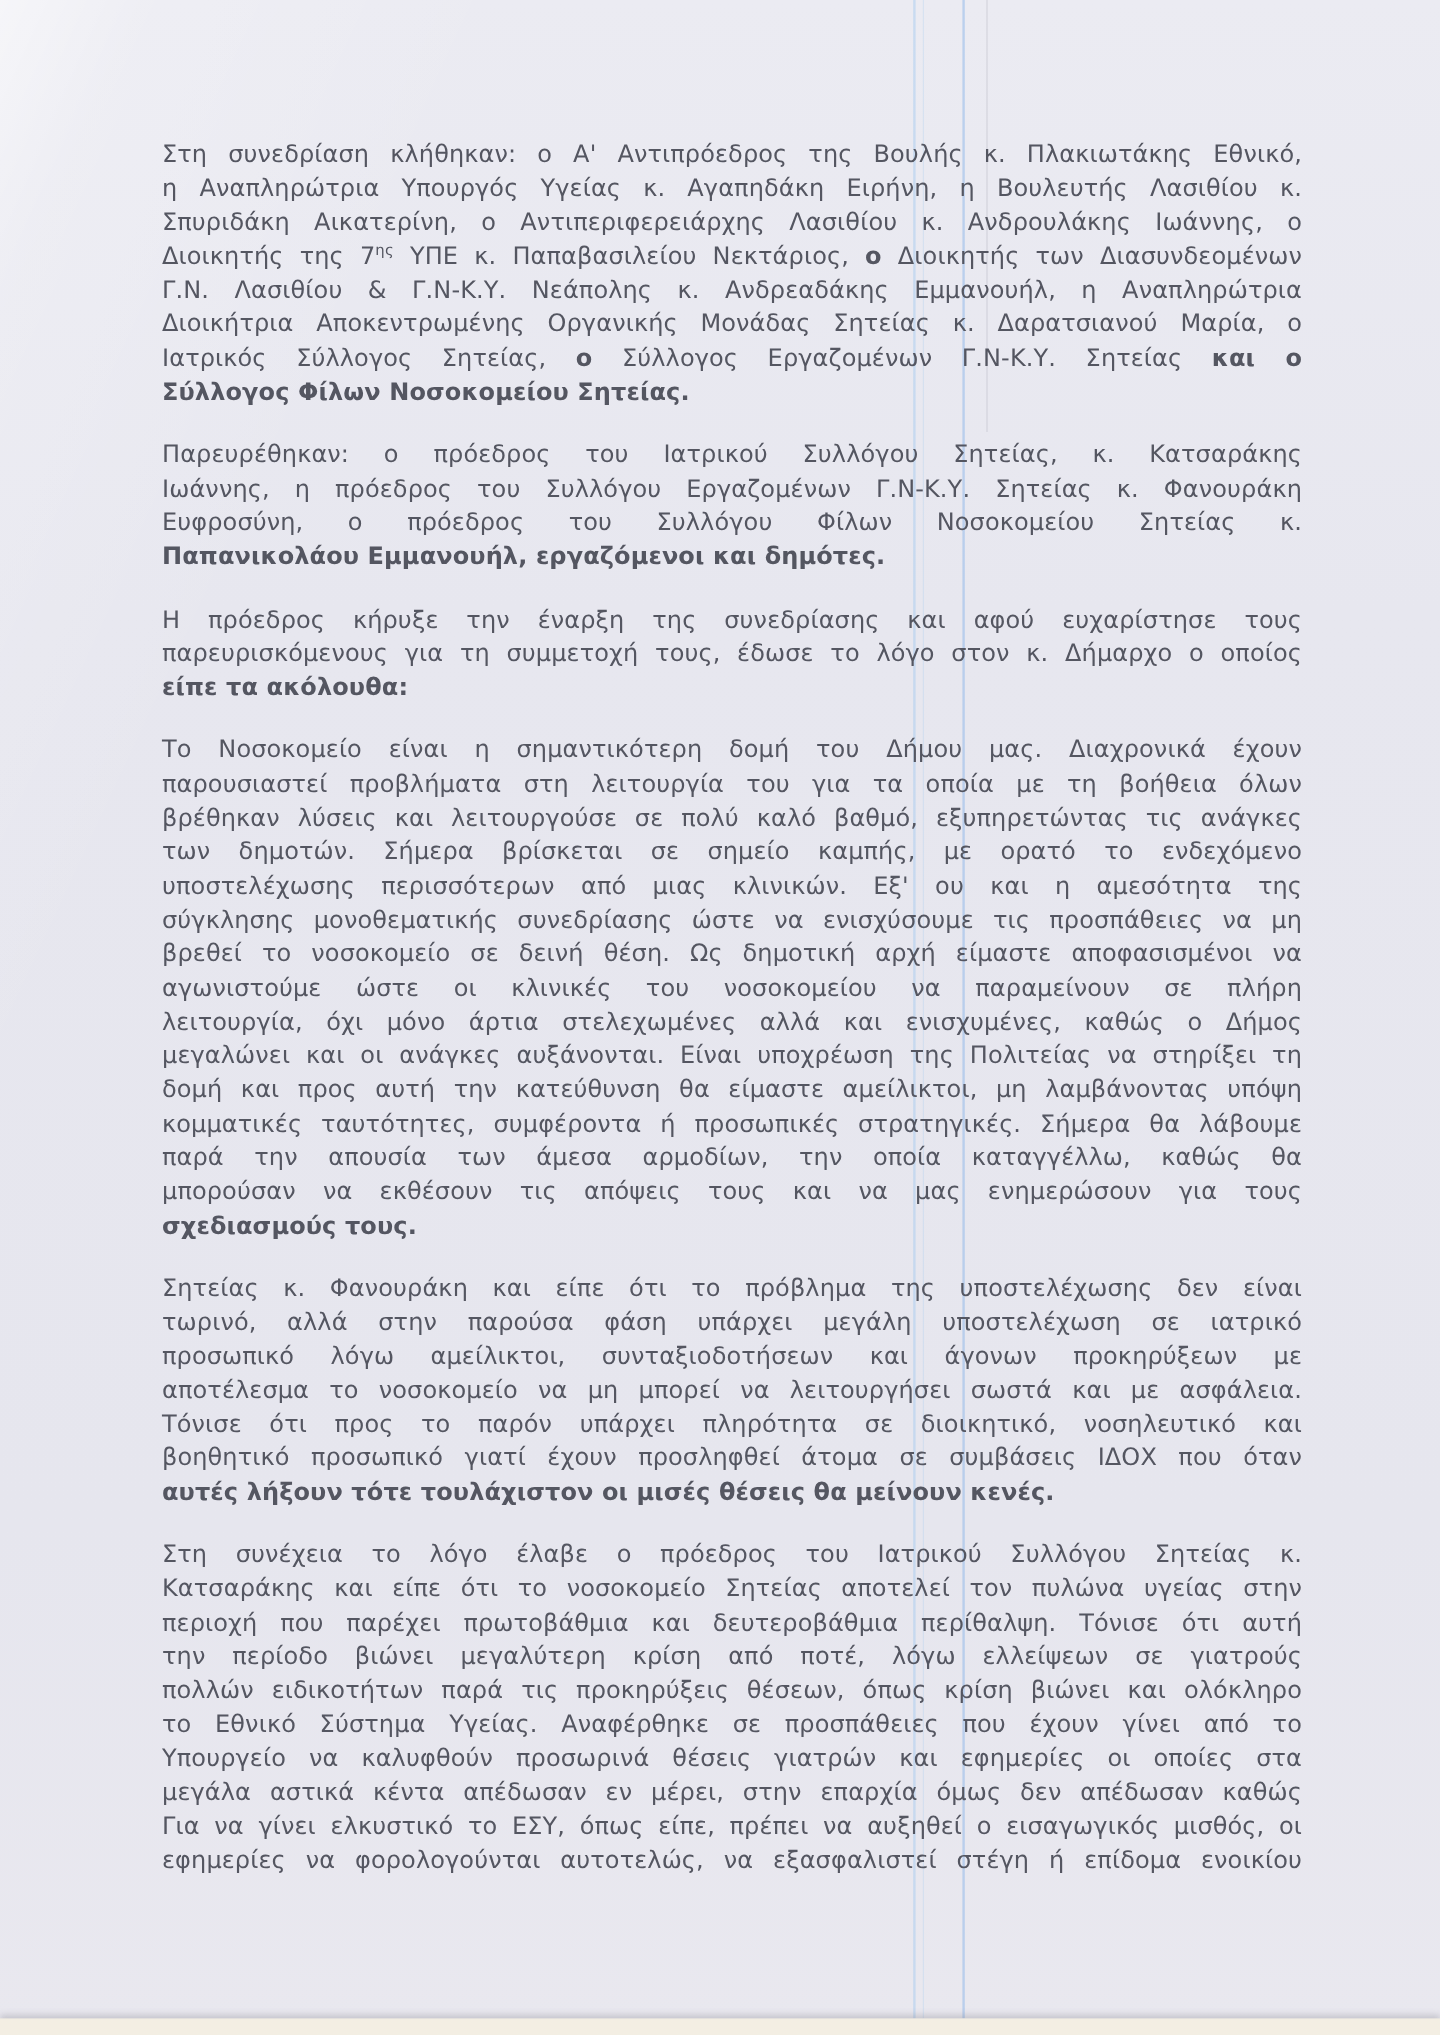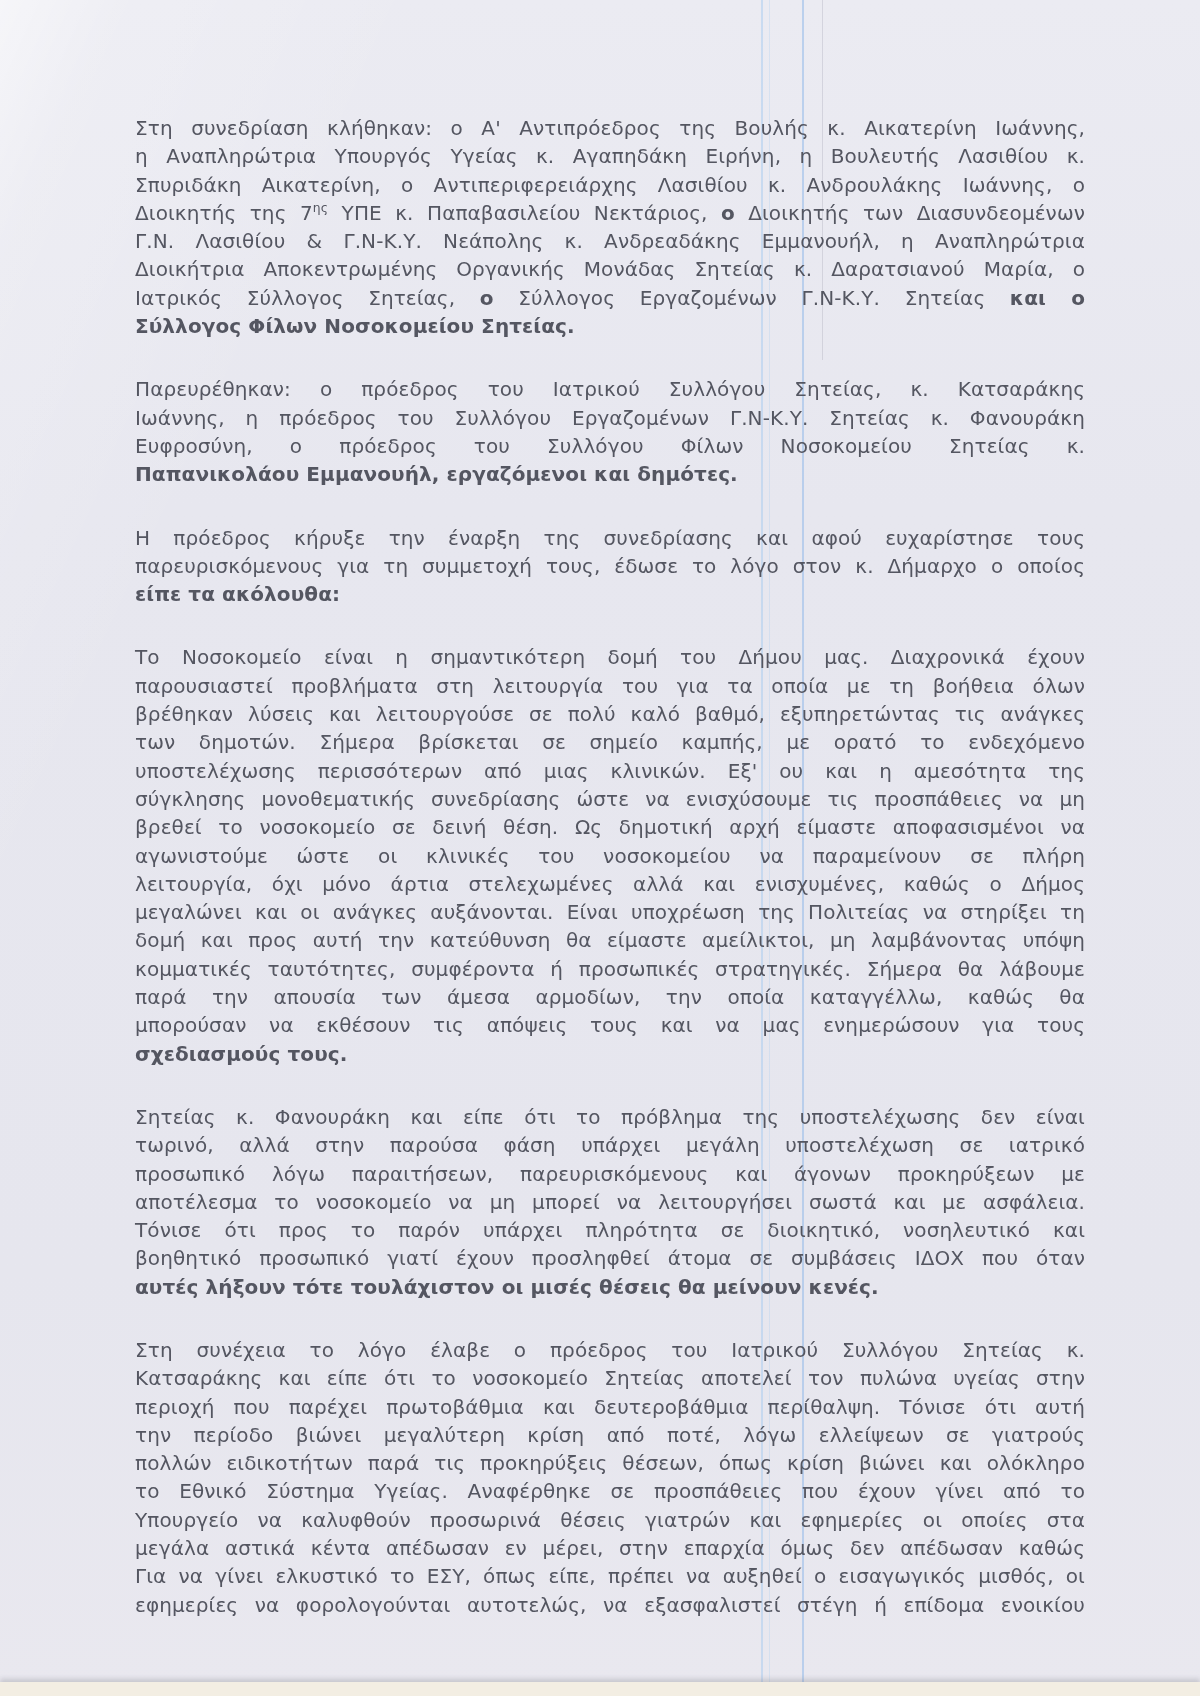--- a/index.html
+++ b/index.html
@@ -28,21 +28,21 @@
   
   .artifact { position: absolute; top: 0; }
   
   .text-block {
     position: absolute;
     left: 135px; top: 114px; width: 950px;
     color: #545661;
     font-size: 20px;
     letter-spacing: 0.1px;
   }
-  .paragraph { margin-top: 35px; }
+  .paragraph { margin-top: 24px; }
   .paragraph:first-child, .paragraph.no-gap { margin-top: 0; }
   .line {
     height: 28.3px;
     line-height: 28.3px;
     white-space: normal;
     text-align: justify;
     text-align-last: justify;
     -moz-text-align-last: justify;
   }
   .line.last {
@@ -58,21 +58,21 @@
 
 <div class="page">
   <div id="artifacts">
       <div class="artifact" style="left: 761px; width: 1.5px; height: 1682px; background: rgba(160, 200, 240, 0.45);"></div>
       <div class="artifact" style="left: 769px; width: 1px; height: 1682px; background: rgba(170, 205, 240, 0.3);"></div>
       <div class="artifact" style="left: 802px; width: 2px; height: 1682px; background: rgba(147, 186, 233, 0.55);"></div>
       <div class="artifact" style="left: 822px; width: 1px; height: 360px; background: rgba(130, 130, 150, 0.22);"></div>
     </div>
   <div class="text-block" id="text-block">
       <div class="paragraph">
-        <div class="line">Στη συνεδρίαση κλήθηκαν: ο Α' Αντιπρόεδρος της Βουλής κ. Αικατερίνη Ιωάννης,</div>
+        <div class="line">Στη συνεδρίαση κλήθηκαν: ο Α' Αντιπρόεδρος της Βουλής κ. Πλακιωτάκης Εθνικό,</div>
         <div class="line">η Αναπληρώτρια Υπουργός Υγείας κ. Αγαπηδάκη Ειρήνη, η Βουλευτής Λασιθίου κ.</div>
         <div class="line">Σπυριδάκη Αικατερίνη, ο Αντιπεριφερειάρχης Λασιθίου κ. Ανδρουλάκης Ιωάννης, ο</div>
         <div class="line">Διοικητής της 7<sup>ης</sup> ΥΠΕ κ. Παπαβασιλείου Νεκτάριος, <b>ο</b> Διοικητής των Διασυνδεομένων</div>
         <div class="line">Γ.Ν. Λασιθίου &amp; Γ.Ν-Κ.Υ. Νεάπολης κ. Ανδρεαδάκης Εμμανουήλ, η Αναπληρώτρια</div>
         <div class="line">Διοικήτρια Αποκεντρωμένης Οργανικής Μονάδας Σητείας κ. Δαρατσιανού Μαρία, ο</div>
         <div class="line">Ιατρικός Σύλλογος Σητείας, <b>ο</b> Σύλλογος Εργαζομένων Γ.Ν-Κ.Υ. Σητείας <b>και ο</b></div>
         <div class="line last">Σύλλογος Φίλων Νοσοκομείου Σητείας.</div>
       </div>
       <div class="paragraph">
         <div class="line">Παρευρέθηκαν: ο πρόεδρος του Ιατρικού Συλλόγου Σητείας, κ. Κατσαράκης</div>
@@ -98,21 +98,21 @@
         <div class="line">μεγαλώνει και οι ανάγκες αυξάνονται. Είναι υποχρέωση της Πολιτείας να στηρίξει τη</div>
         <div class="line">δομή και προς αυτή την κατεύθυνση θα είμαστε αμείλικτοι, μη λαμβάνοντας υπόψη</div>
         <div class="line">κομματικές ταυτότητες, συμφέροντα ή προσωπικές στρατηγικές. Σήμερα θα λάβουμε</div>
         <div class="line">παρά την απουσία των άμεσα αρμοδίων, την οποία καταγγέλλω, καθώς θα</div>
         <div class="line">μπορούσαν να εκθέσουν τις απόψεις τους και να μας ενημερώσουν για τους</div>
         <div class="line last">σχεδιασμούς τους.</div>
       </div>
       <div class="paragraph">
         <div class="line">Σητείας κ. Φανουράκη και είπε ότι το πρόβλημα της υποστελέχωσης δεν είναι</div>
         <div class="line">τωρινό, αλλά στην παρούσα φάση υπάρχει μεγάλη υποστελέχωση σε ιατρικό</div>
-        <div class="line">προσωπικό λόγω παραιτήσεων, παρευρισκόμενους και άγονων προκηρύξεων με</div>
+        <div class="line">προσωπικό λόγω αμείλικτοι, συνταξιοδοτήσεων και άγονων προκηρύξεων με</div>
         <div class="line">αποτέλεσμα το νοσοκομείο να μη μπορεί να λειτουργήσει σωστά και με ασφάλεια.</div>
         <div class="line">Τόνισε ότι προς το παρόν υπάρχει πληρότητα σε διοικητικό, νοσηλευτικό και</div>
         <div class="line">βοηθητικό προσωπικό γιατί έχουν προσληφθεί άτομα σε συμβάσεις ΙΔΟΧ που όταν</div>
         <div class="line last">αυτές λήξουν τότε τουλάχιστον οι μισές θέσεις θα μείνουν κενές.</div>
       </div>
       <div class="paragraph">
         <div class="line">Στη συνέχεια το λόγο έλαβε ο πρόεδρος του Ιατρικού Συλλόγου Σητείας κ.</div>
         <div class="line">Κατσαράκης και είπε ότι το νοσοκομείο Σητείας αποτελεί τον πυλώνα υγείας στην</div>
         <div class="line">περιοχή που παρέχει πρωτοβάθμια και δευτεροβάθμια περίθαλψη. Τόνισε ότι αυτή</div>
         <div class="line">την περίοδο βιώνει μεγαλύτερη κρίση από ποτέ, λόγω ελλείψεων σε γιατρούς</div>

